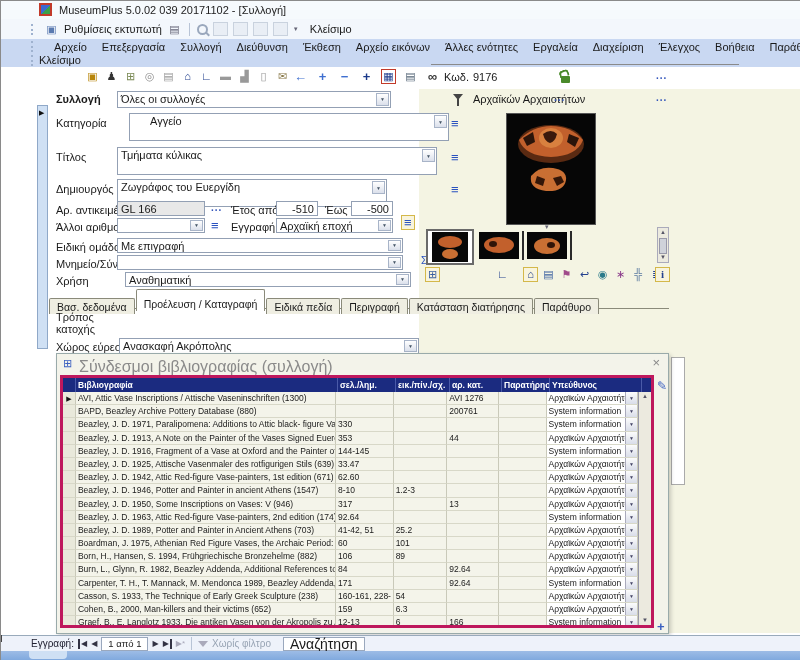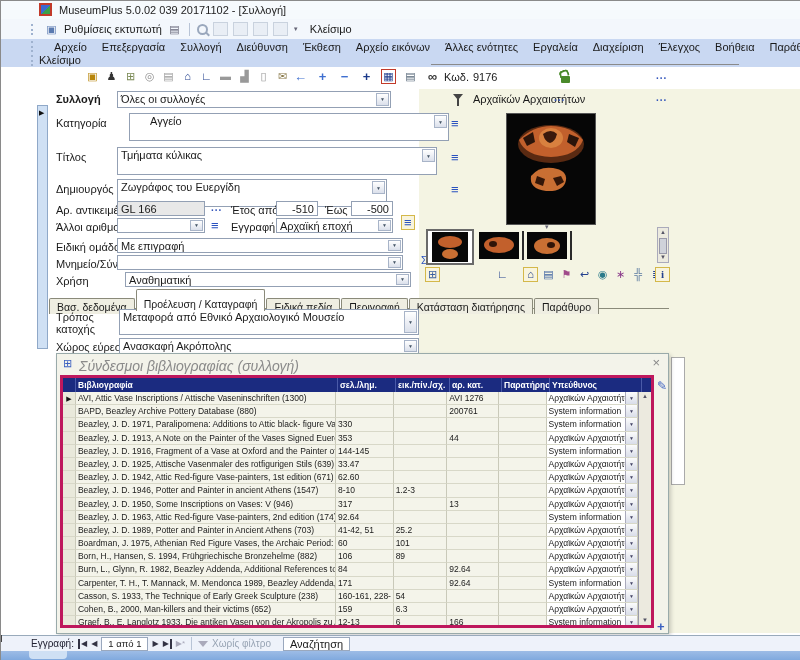--- a/index.html
+++ b/index.html
@@ -69,21 +69,21 @@
   .mainimg{position:absolute;left:505px;top:112px;width:88px;height:110px;border:1px solid #555;}
   .thumb{position:absolute;background:#070707;}
   .thumb.sel{background:#fff;border:2px solid #6a6a6a;}
   .vbar{position:absolute;width:2px;background:#2a2a2a;}
   .scroll{position:absolute;background:#eceadf;border:1px solid #aab;box-sizing:border-box;font-size:6px;
           color:#556;text-align:center;}
   .scroll .sthumb{position:absolute;left:1px;right:1px;background:#cfd2da;border:1px solid #99a;}
   
   .panel{position:absolute;left:55px;top:352px;width:613px;height:281px;background:#f3f3ea;
          border:1px solid #9aa;box-shadow:2px 2px 4px rgba(0,0,0,.18);box-sizing:border-box;}
-  .panel-title{position:absolute;left:22px;top:4px;color:#8a8a8a;font-size:14px;font-style:italic;}
+  .panel-title{position:absolute;left:22px;top:4px;color:#8a8a8a;font-size:16px;}
   .panel-icon{position:absolute;left:6px;top:3px;color:#3a5fc0;font-size:11px;}
   .panel-close{position:absolute;right:8px;top:2px;color:#888;font-size:13px;line-height:13px;}
   .btable{position:absolute;left:3px;top:21px;width:594px;height:253px;background:#fff;border:3px solid #be185d;box-sizing:border-box;}
   .thead{display:flex;height:14px;background:#1b2b80;color:#fff;font-weight:bold;font-size:8.5px;}
   .th,.td{box-sizing:border-box;padding:0 2px;white-space:nowrap;overflow:hidden;}
   .th{border-right:1px solid #4a5aa8;line-height:14px;}
   .c0{width:13px;}.c1{width:262px;}.c2{width:58px;}.c3{width:54px;}.c4{width:52px;}.c5{width:48px;}.c6{width:92px;}
   .tbody{position:absolute;left:0;top:14px;right:13px;bottom:0;overflow:hidden;}
   .trow{display:flex;height:13.2px;background:#f4f4ea;font-size:8.5px;}
   .td{border-right:1px solid #c9c9b9;border-bottom:1px solid #d8d8c8;line-height:13px;}
@@ -96,21 +96,21 @@
   .pencil{position:absolute;color:#3a5fc0;font-size:12px;}
   .plusbtn{position:absolute;color:#3a5fc0;font-size:13px;font-weight:bold;}
   .fragment{position:absolute;left:670px;top:356px;width:12px;height:126px;background:#fff;border:1px solid #aaa;}
   
   .statusbar{position:absolute;left:0;top:634px;width:800px;height:16px;background:#eef2fa;
              border-top:1px solid #9ab;display:flex;align-items:center;gap:4px;padding-left:30px;
              box-sizing:border-box;font-size:10px;}
   .navbtn{color:#334;font-size:8px;line-height:10px;}
   .navbtn.dis{color:#aab;}
   .posbox{border:1px solid #9aa8bd;background:#fff;padding:0 6px;font-size:9.5px;height:12px;line-height:12px;}
-  .searchbox{border:1px solid #9aa8bd;background:#fff;padding:0 6px;font-size:11px;height:12px;line-height:12px;}
+  .searchbox{border:1px solid #9aa8bd;background:#fff;padding:0 6px;font-size:14px;height:12px;line-height:12px;}
   .greytxt{color:#98a4b4;}
   .bottomstrip{position:absolute;left:0;top:650px;width:800px;height:10px;
                background:linear-gradient(#9dbce6,#7da7dd);}
   .bottomtab{position:absolute;left:28px;top:650px;width:38px;height:8px;background:#cfe0f4;border-radius:0 0 4px 4px;}
 </style>
 </head>
 <body>
 
 <div class="app">
 
@@ -266,24 +266,20 @@
 
   <span class="lbl" style="left:55px;top:274px;">Χρήση</span>
   <div class="field" style="left:116px;top:271px;width:286px;height:15px;padding-right:15px;margin-left:8px;">
     <span>Αναθηματική</span>
     <span class="dd full">▼</span>
   </div>
 
   <div class="tabstrip" id="tabstrip"><span class="tab">Βασ. δεδομένα</span><span class="tab active">Προέλευση / Καταγραφή</span><span class="tab">Ειδικά πεδία</span><span class="tab">Περιγραφή</span><span class="tab">Κατάσταση διατήρησης</span><span class="tab">Παράθυρο</span></div>
 
   <span class="lbl" style="left:55px;top:310px;width:58px;white-space:normal;line-height:12px;">Τρόπος κατοχής</span>
-  <div class="field" style="left:118px;top:308px;width:300px;height:26px;padding-right:15px;">
-    <span>Μεταφορά από Εθνικό Αρχαιολογικό Μουσείο</span>
-    <span class="dd full">▼</span>
-  </div>
   <span class="lbl" style="left:55px;top:340px;">Χώρος εύρεσης</span>
   <div class="field" style="left:118px;top:337px;width:300px;height:16px;padding-right:23px;">
     <span>Ανασκαφή Ακρόπολης</span>
     <span class="dd full">▼</span>
   </div>
 
   <div class="mainimg">
     <svg width="88" height="110" viewBox="0 0 88 110">
       <rect width="88" height="110" fill="#060606"></rect>
       <ellipse cx="44" cy="30" rx="33" ry="19" fill="#5a2a12"></ellipse>

